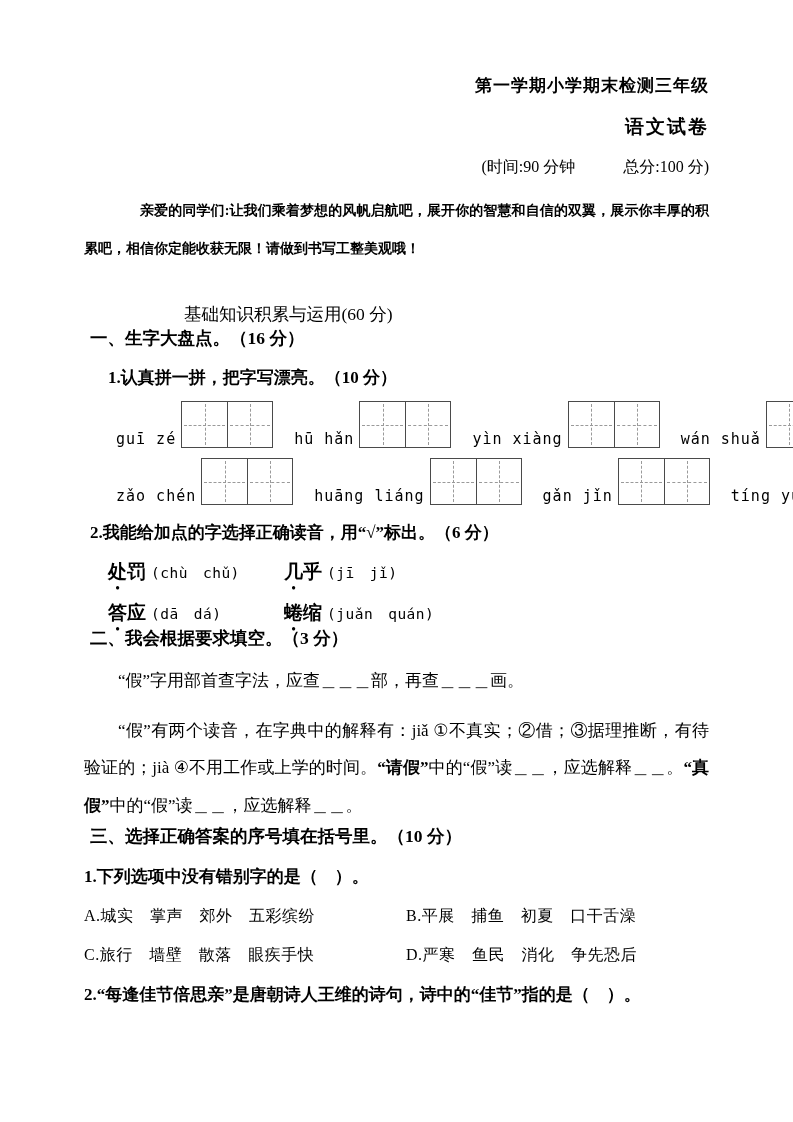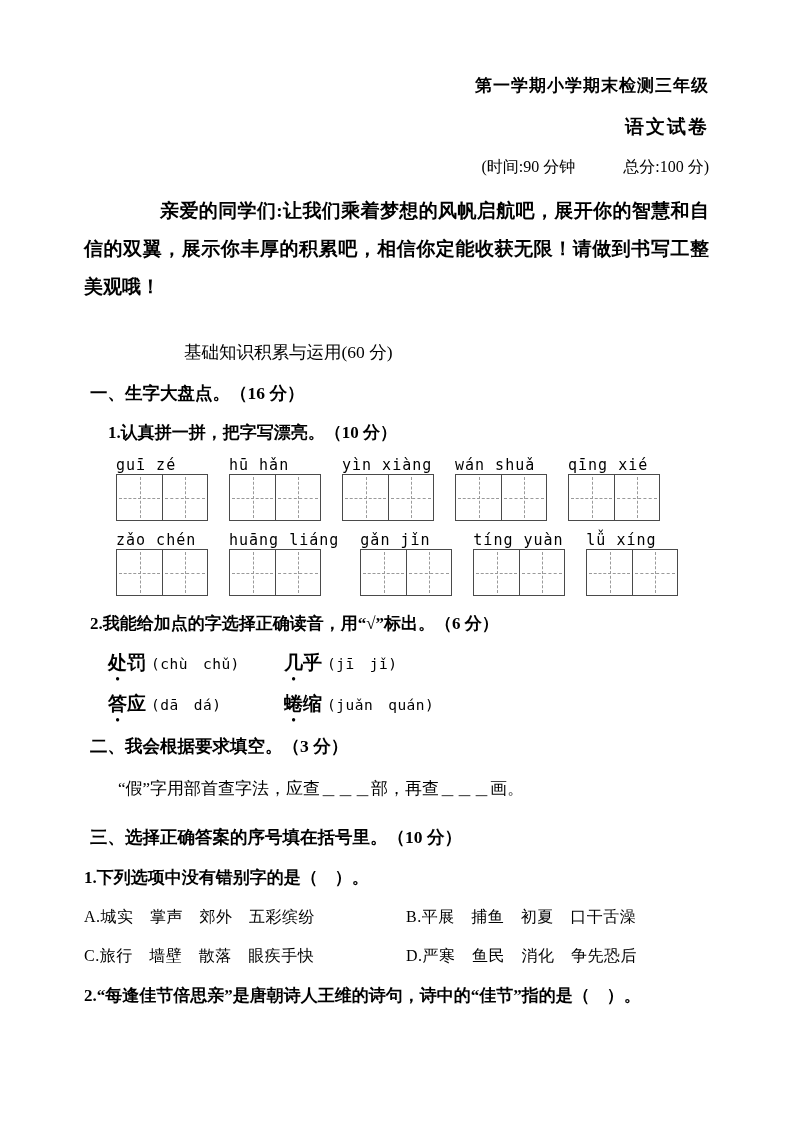--- a/index.html
+++ b/index.html
@@ -12,31 +12,31 @@
   .sheet {
     width:793px; min-height:1122px;
     padding:74px 84px 40px 84px;
     background:#ffffff;
   }
   .t-center { text-align:right; }
   .main-title { font-size:17px; font-weight:700; letter-spacing:1px; }
   .sub-title  { font-size:19px; font-weight:700; letter-spacing:2px; margin-top:17px; }
   .meta       { font-size:16px; margin-top:17px; }
   .intro {
-    font-size:19px; font-weight:700; line-height:38px;
+    font-size:14px; font-weight:700; line-height:38px;
     text-indent:4em; text-align:justify; margin-top:14px;
   }
   .part-heading { font-size:17.5px; font-weight:400; margin:34px 0 0 100px; }
-  .q-heading    { font-size:17.5px; font-weight:700; margin-top:17px; margin-left:6px; }
+  .q-heading    { font-size:17.5px; font-weight:700; margin-top:0; margin-left:6px; }
   .sub-heading  { font-size:17px;  font-weight:700; margin-top:16px; margin-left:24px; }
   .sub-heading2 { font-size:17px;  font-weight:700; margin-top:16px; margin-left:6px; }
 
   .py-row { display:flex; gap:21px; margin:12px 0 0 32px; }
   .py-row.second { margin-top:10px; }
-  .py-col { display:flex; flex-direction:column; align-items:flex-start; }
+  .py-col { display:flex; flex-direction:row; align-items:flex-end; gap:5px; }
   .py-label {
     font-family:"DejaVu Sans Mono", monospace;
     font-size:15px; letter-spacing:1px; white-space:pre;
   }
   .tian-grid { display:flex; border:1px solid #4a4a4a; }
   .tian-cell { width:45px; height:45px; position:relative; background:#fff; }
   .tian-cell + .tian-cell { border-left:1px solid #4a4a4a; }
   .tian-cell::before {
     content:""; position:absolute; left:2px; right:2px; top:50%;
     border-top:1px dashed #9a9a9a;
@@ -169,20 +169,21 @@
     <span class="pron-item"><span class="pron-word"><span class="dot-char">几</span><span>乎</span></span><span class="reading">(jī　jǐ)</span></span>
   </div>
 
   <div class="pron-row">
     <span class="pron-item"><span class="pron-word"><span class="dot-char">答</span><span>应</span></span><span class="reading">(dā　dá)</span></span>
     <span class="pron-item"><span class="pron-word"><span class="dot-char">蜷</span><span>缩</span></span><span class="reading">(juǎn　quán)</span></span>
   </div>
 
   <div class="q-heading">二、我会根据要求填空。（3 分）</div>
   <p class="fill-para">“假”字用部首查字法，应查＿＿＿部，再查＿＿＿画。</p>
+  <p class="fill-para"><span>“假”有两个读音，在字典中的解释有：jiǎ ①不真实；②借；③据理推断，有待验证的；jià ④不用工作或上学的时间。</span><span class="bold">“请假”</span><span>中的“假”读＿＿，应选解释＿＿。</span><span class="bold">“真假”</span><span>中的“假”读＿＿，应选解释＿＿。</span></p>
 
   <div class="q-heading">三、选择正确答案的序号填在括号里。（10 分）</div>
   <div class="q-line-bold">1.下列选项中没有错别字的是（　）。</div>
 
   <div class="opt-row">
     <span class="opt">A.城实　掌声　郊外　五彩缤纷</span>
     <span class="opt">B.平展　捕鱼　初夏　口干舌澡</span>
   </div>
   <div class="opt-row">
     <span class="opt">C.旅行　墙壁　散落　眼疾手快</span>

